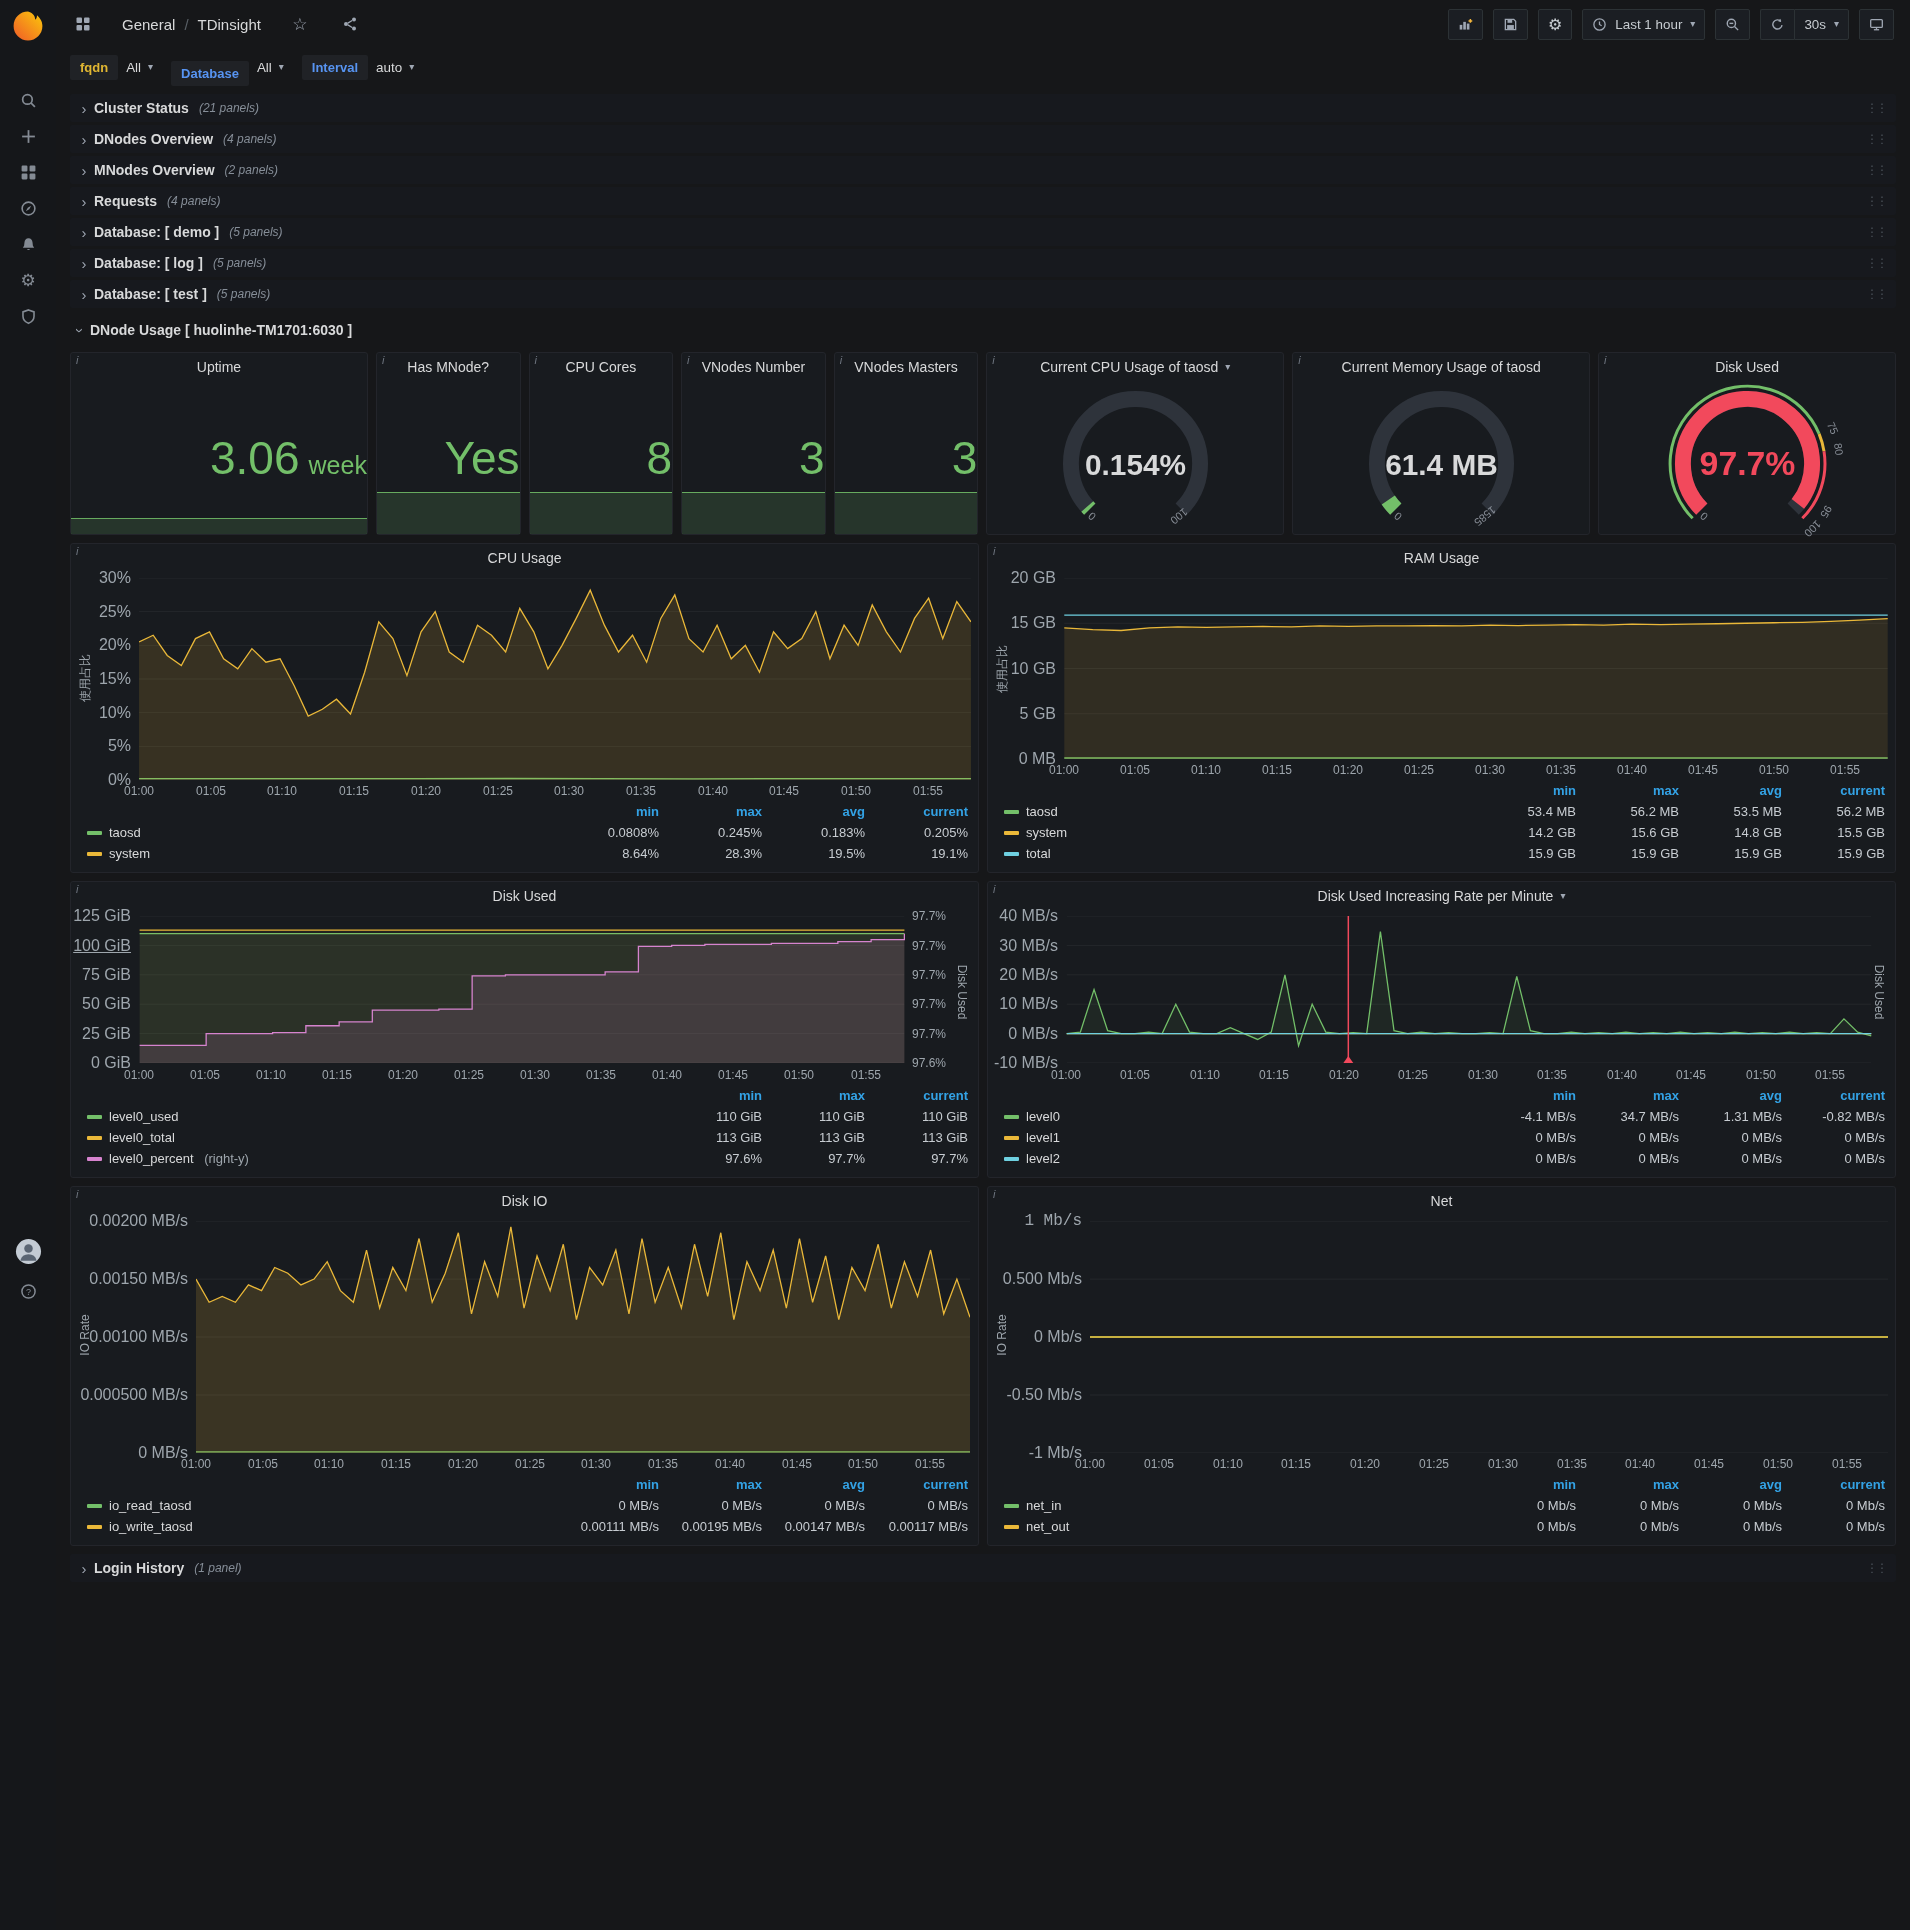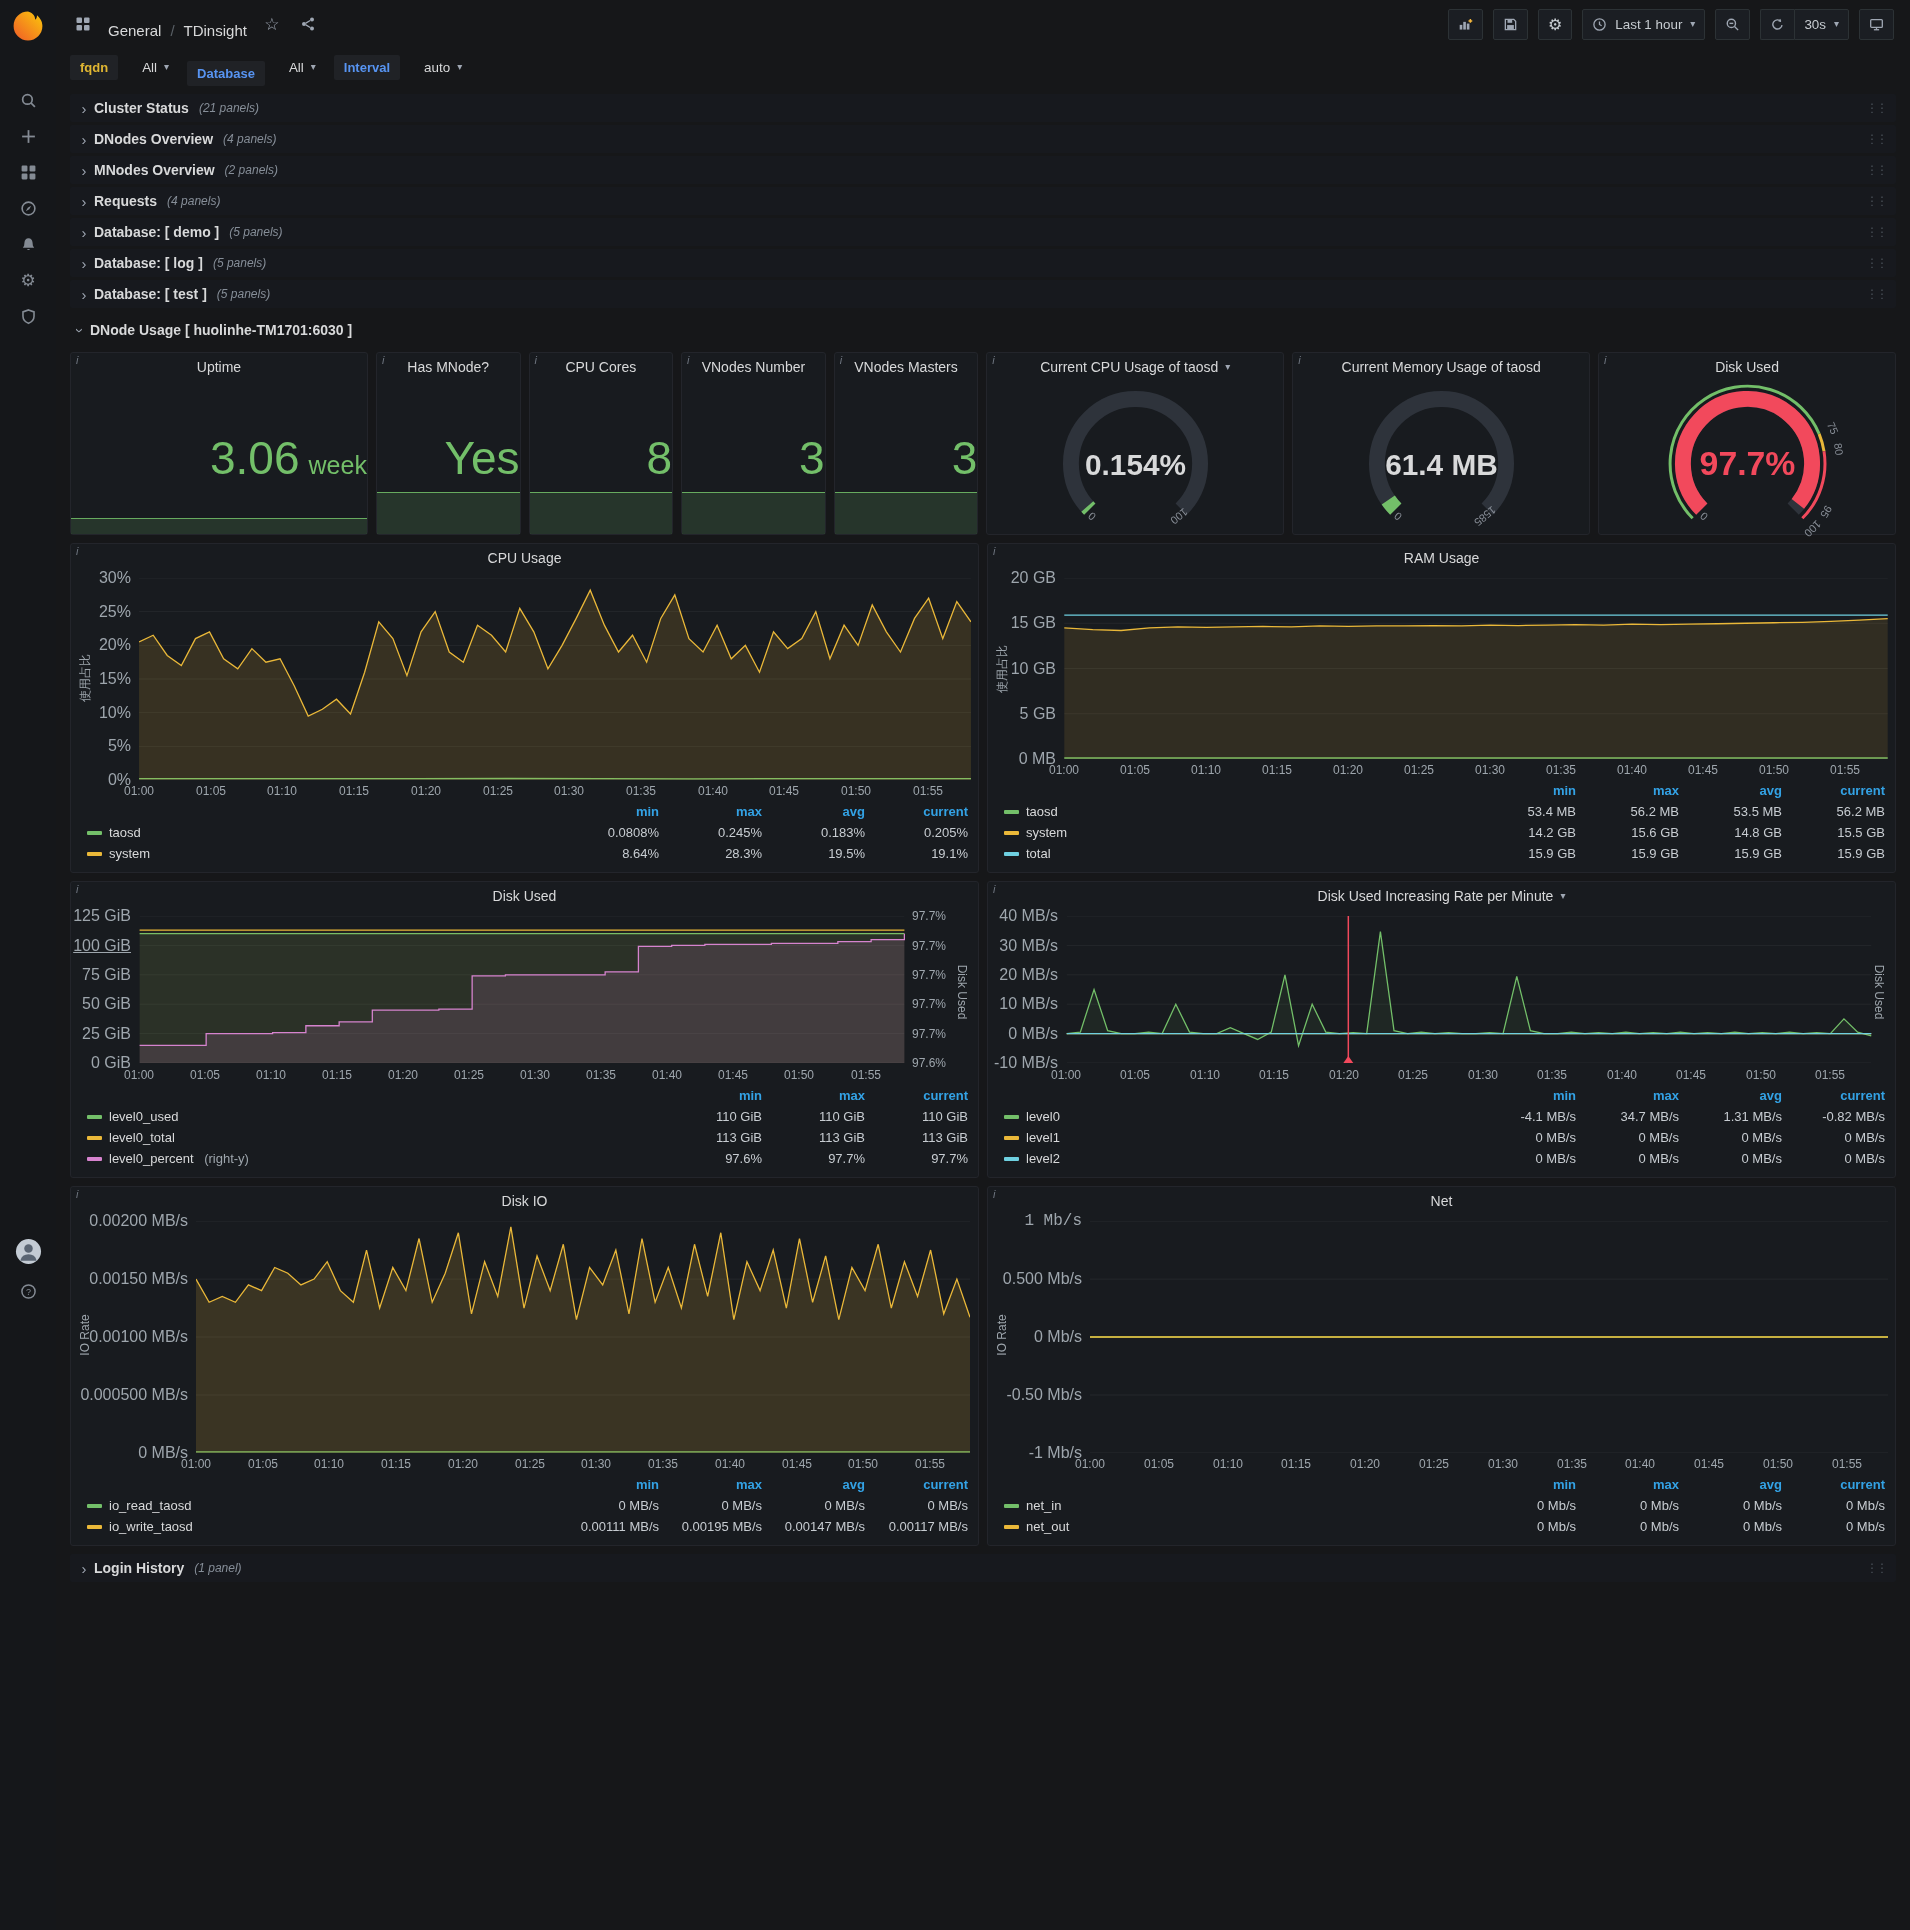--- a/index.html
+++ b/index.html
@@ -12,39 +12,39 @@
   .logo{width:36px;height:36px;cursor:pointer}
   .sb-icons{margin-top:42px;display:flex;flex-direction:column;gap:8px;align-items:center}
   .sb-icon{width:36px;height:28px;display:flex;align-items:center;justify-content:center;color:#848b94;cursor:pointer;border-radius:2px;background:none;border:none}
   .sb-icon svg{width:17px;height:17px}
   .sb-icon .glyph{font-size:17px;line-height:1}
   .sb-bottom{position:absolute;top:1238px;left:0;right:0;display:flex;flex-direction:column;align-items:center;gap:12px}
   .avatar{width:27px;height:27px;border-radius:50%;overflow:hidden;cursor:pointer;border:none;background:none;padding:0}
 
   
   .topnav{height:48px;margin-left:56px;display:flex;align-items:center;justify-content:space-between;padding:0 16px 0 12px}
-  .nav-left{display:flex;align-items:flex-end;gap:6px}
+  .nav-left{display:flex;align-items:center;gap:20px}
   .navbtn{width:30px;height:30px;display:flex;align-items:center;justify-content:center;background:none;border:none;color:#9fa7b3;cursor:pointer}
   .navbtn svg{width:16px;height:16px}
   .breadcrumb{display:flex;align-items:center;gap:9px;font-size:15px;margin:0 4px}
   .bc-item{color:#d8d9da;cursor:pointer}
   .bc-sep{color:#5a6066}
   .star-glyph{font-size:17px;line-height:1}
   .nav-right{display:flex;align-items:center;gap:10px}
   .tbtn{height:31px;display:flex;align-items:center;gap:8px;background:#1b1e23;border:1px solid #2c3235;border-radius:2px;padding:0 9px;color:#c7ccd1;font-size:13.4px;cursor:pointer}
   .tbtn svg{width:15px;height:15px;color:#9fa7b3}
   .tgroup{display:flex}
   .tgroup .tbtn:first-child{border-right:none;border-radius:2px 0 0 2px}
   .tgroup .tbtn:last-child{border-radius:0 2px 2px 0}
   .caret{color:#9fa7b3;font-size:10px;line-height:1}
 
   
   .main{margin-left:56px;padding:0 14px 24px;display:flex;flex-direction:column;gap:8px}
   .varbar{display:flex;align-items:center;gap:18px;height:38px}
-  .var{display:flex;align-items:center;gap:24px}
+  .var{display:flex;align-items:center;gap:8px}
   .var-label{background:#202226;padding:5px 10px;border-radius:2px;font-weight:600;font-size:13px}
   .var-value{display:flex;align-items:center;gap:7px;color:#d8d9da;cursor:pointer;font-size:13.4px}
 
   .rowlist{display:flex;flex-direction:column;gap:3px}
   .rowhdr{height:28px;display:flex;align-items:center;background:#17191e;border-radius:2px;padding:0 10px 0 6px;cursor:pointer}
   .rowhdr.expanded{background:transparent;padding-left:2px}
   .chev{color:#9fa7b3;font-size:15px;line-height:1;width:16px;display:inline-block;text-align:center}
   .chev.open{transform:rotate(90deg)}
   .rtitle{font-weight:700;font-size:14px;color:#d8d9da;margin-left:2px}
   .rcount{color:#868e98;font-style:italic;font-size:12px;margin-left:10px}

